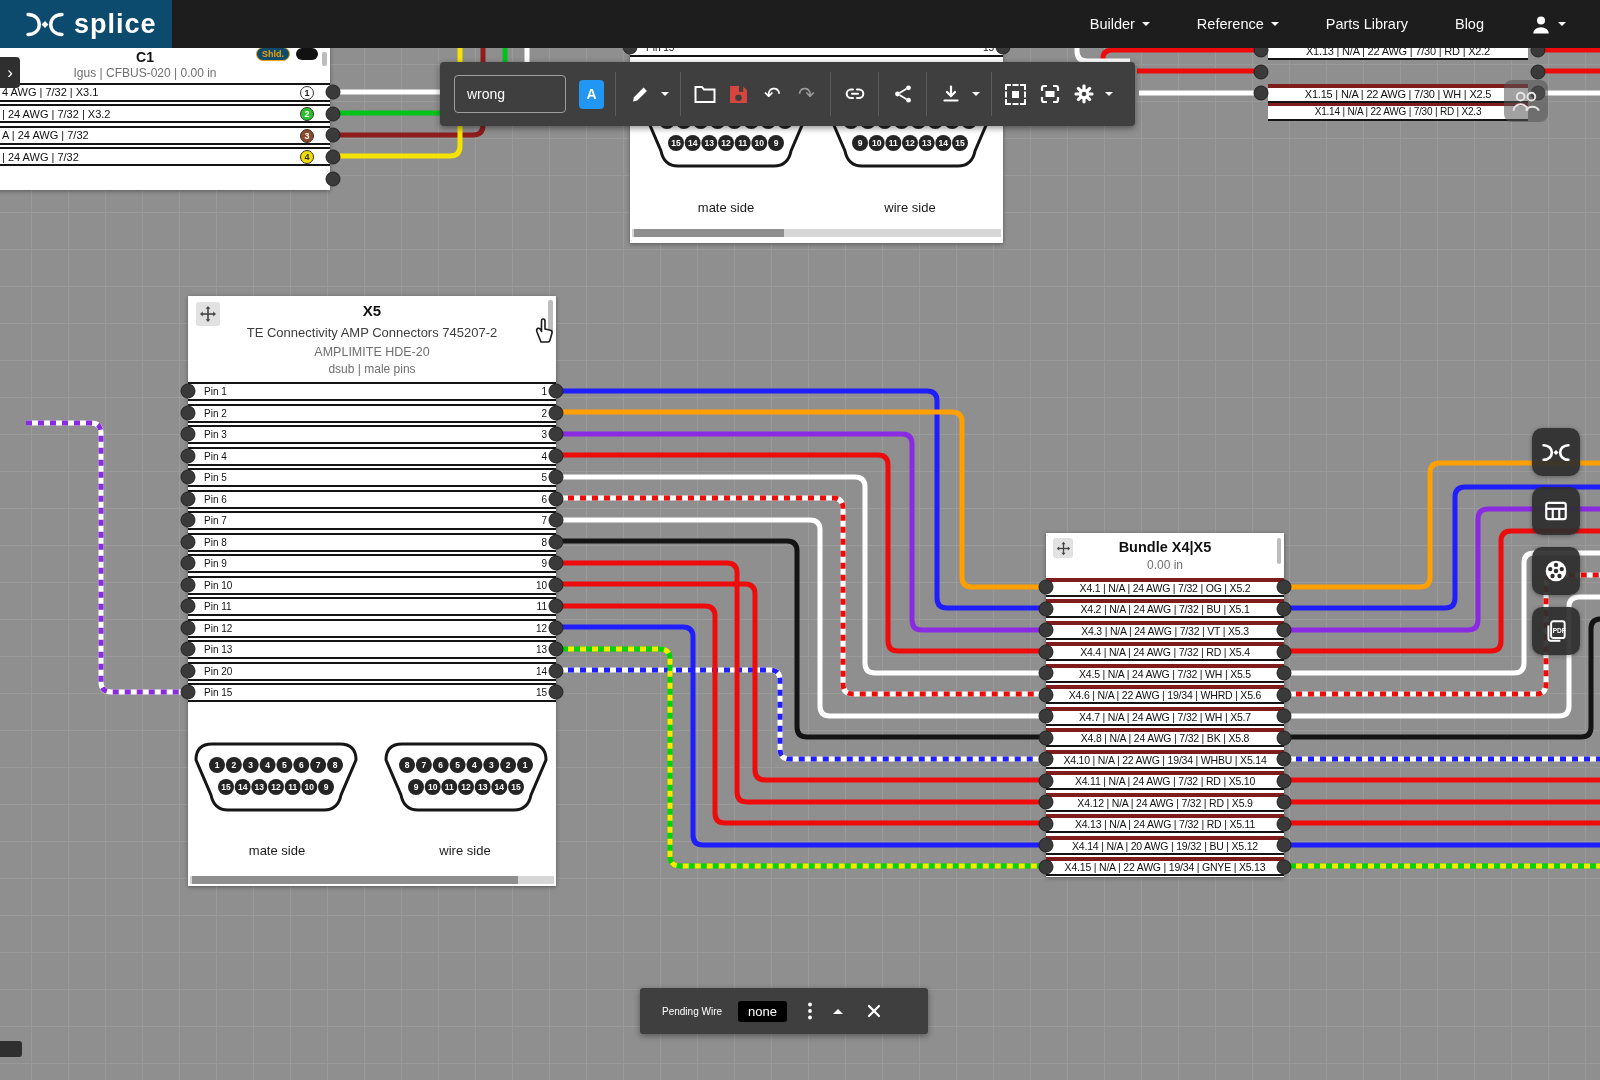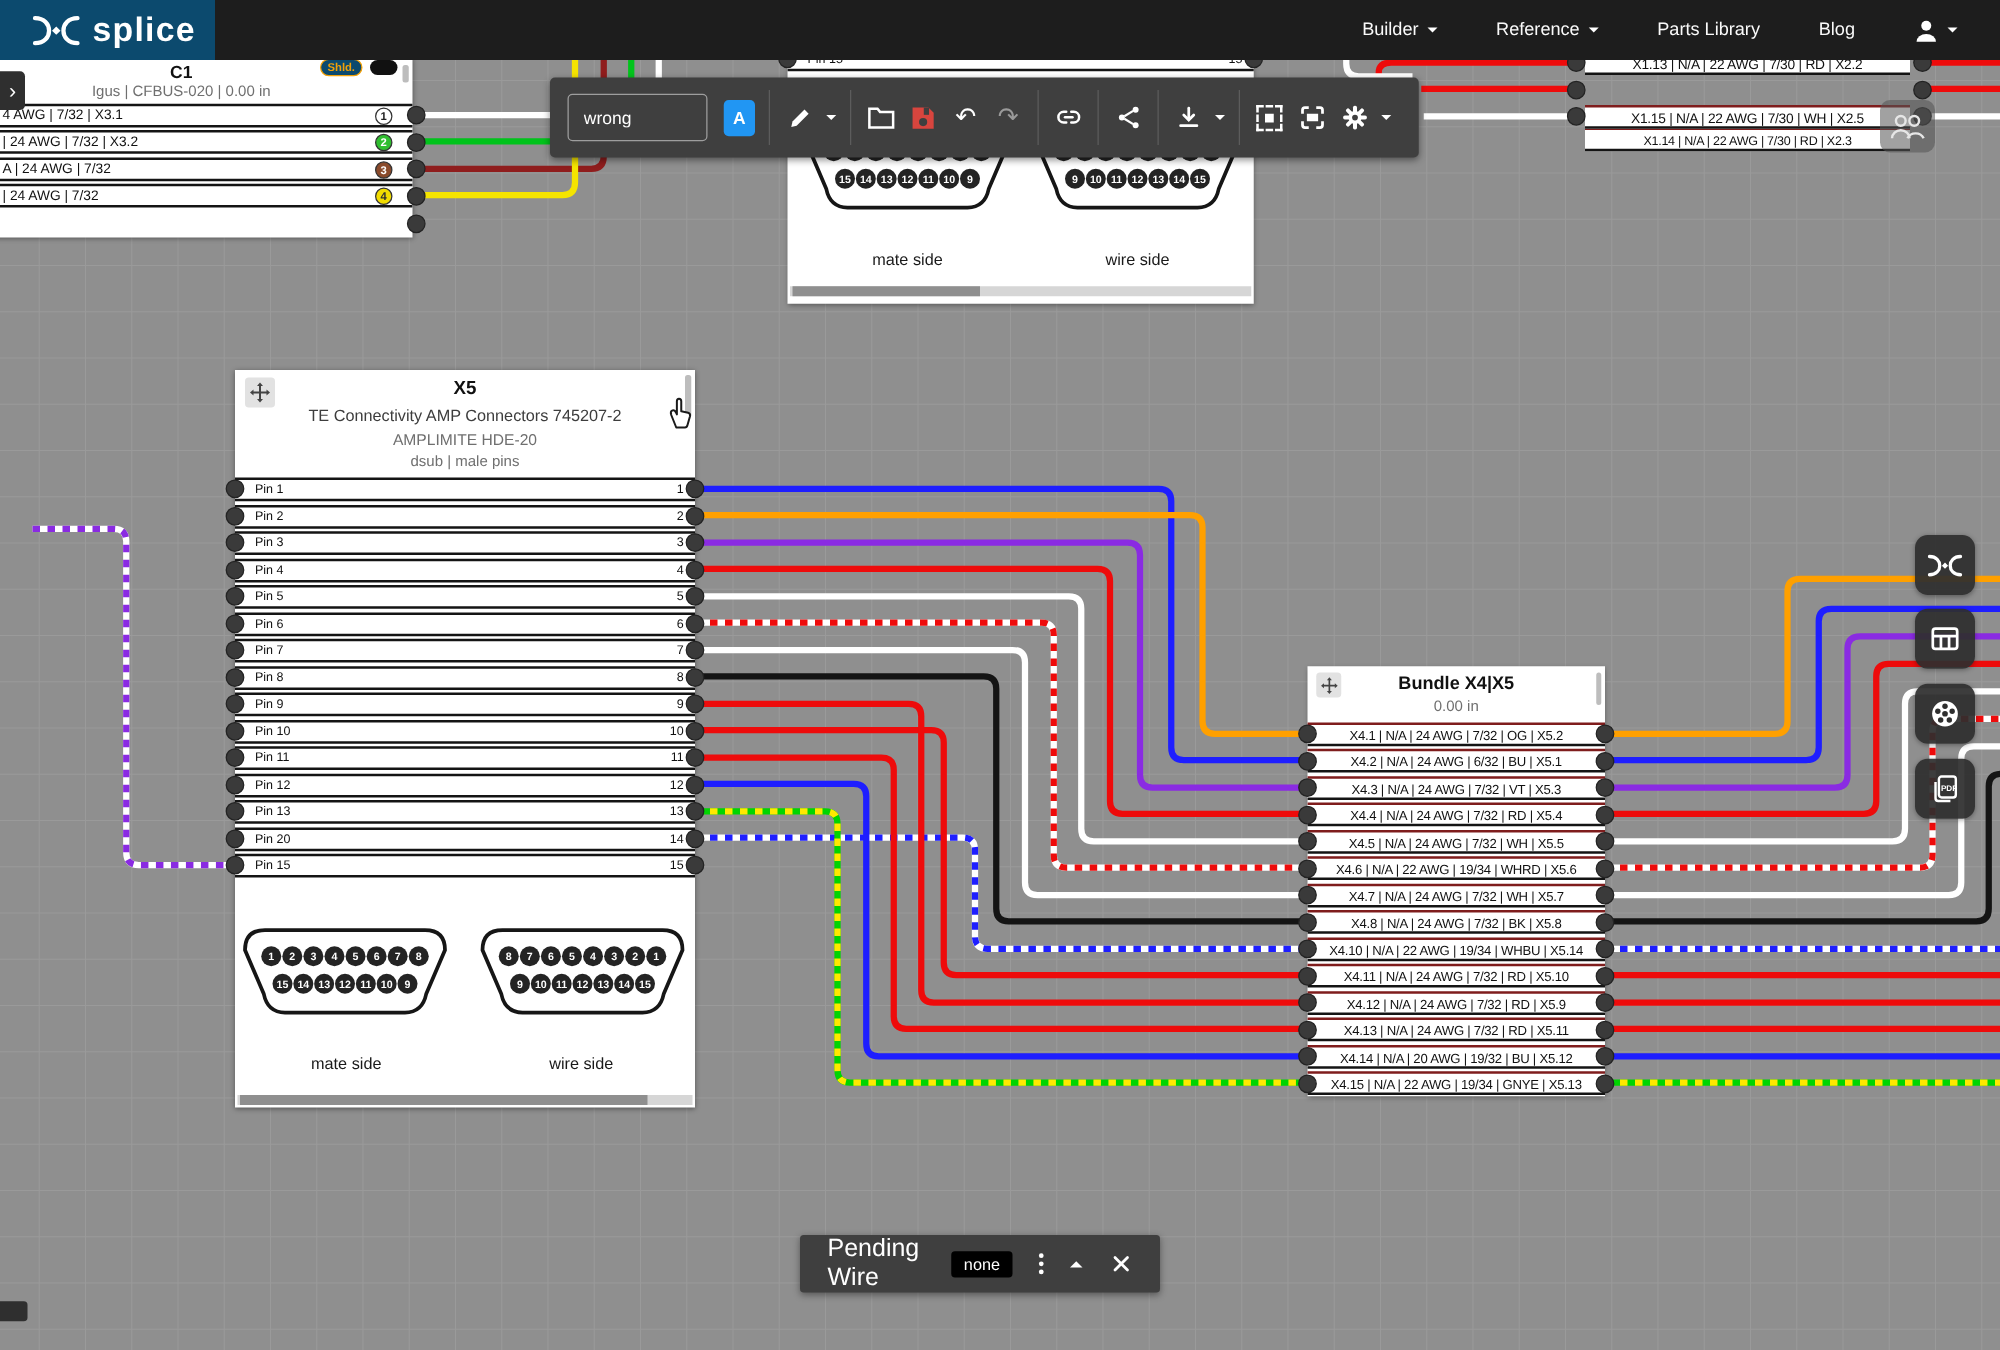--- a/index.html
+++ b/index.html
@@ -8,22 +8,22 @@
     background-color:#8F8F8F;
     background-image:linear-gradient(#9A9A9A 1px,transparent 1px),linear-gradient(90deg,#9A9A9A 1px,transparent 1px);
     background-size:37px 37px;background-position:-6px -10px;}
   #wire-layer{position:absolute;left:0;top:0;z-index:1}
   .card{position:absolute;background:#fff;box-shadow:0 1px 4px rgba(0,0,0,.4);z-index:2}
   .node{position:absolute;width:15px;height:15px;background:#3A3A3A;border:1.5px solid #232323;border-radius:50%;
     transform:translate(-50%,-50%);box-sizing:border-box;z-index:3}
   .prow{position:absolute;left:0;right:0;height:19px;background:#fff;border-top:2px solid #141414;border-bottom:2px solid #141414;
     box-sizing:border-box;display:flex;align-items:center;justify-content:space-between;font-size:10px;color:#111}
   .prow .pl{padding-left:16px}.prow .pr{padding-right:9px}
-  .brow{position:absolute;left:0;right:0;height:19px;background:#fff;border-top:2px solid #7f1d1d;border-bottom:2px solid #141414;
-    box-sizing:border-box;display:flex;align-items:flex-end;justify-content:center;font-size:10.5px;letter-spacing:-.2px;color:#111;white-space:nowrap}
+  .brow{position:absolute;left:0;right:0;height:19px;background:#fff;border-top:4px solid #7f1d1d;border-bottom:2px solid #141414;
+    box-sizing:border-box;display:flex;align-items:flex-start;justify-content:center;font-size:10.5px;letter-spacing:-.2px;color:#111;white-space:nowrap}
   .cardtitle{position:absolute;left:0;right:0;text-align:center;font-weight:bold;color:#111}
   .cardsub{position:absolute;left:0;right:0;text-align:center;color:#6f6f6f}
   .movebox{position:absolute;left:8px;top:6px;width:24px;height:24px;background:#E2E2E2;border-radius:3px;
     display:flex;align-items:center;justify-content:center;z-index:4}
   .vthumb{position:absolute;background:#BDBDBD;border-radius:2px;z-index:4}
   .dlabel{position:absolute;width:110px;text-align:center;font-size:13px;color:#1a1a1a}
   #navbar{position:absolute;left:0;top:0;width:1600px;height:48px;background:#1D1D1D;z-index:7;display:flex;align-items:center}
   #navbar .logoarea{width:172px;height:48px;background:#0c4a6e;display:flex;align-items:center;padding-left:26px;box-sizing:border-box}
   #navbar .brand{color:#fff;font-size:27px;font-weight:600;letter-spacing:1px;margin-left:10px}
   #navbar .navmenu{margin-left:auto;display:flex;align-items:center;gap:47px;padding-right:34px;color:#FAFAFA;font-size:14.5px}
@@ -39,21 +39,21 @@
   .tdiv{width:1px;height:44px;background:#5C5C5C;margin:0 2px}
   .glyph{color:#fff;font-size:20px;line-height:1}
   .dashsq{width:17px;height:17px;border:2px dashed #fff;display:flex;align-items:center;justify-content:center}
   .dashsq i{width:7px;height:7px;background:#fff}
   .fab{position:absolute;width:48px;height:48px;background:rgba(46,46,46,.93);border-radius:10px;z-index:5;
     display:flex;align-items:center;justify-content:center;box-shadow:0 1px 4px rgba(0,0,0,.35)}
   #people-btn{position:absolute;left:1504px;top:80px;width:44px;height:42px;background:rgba(84,84,84,.55);
     border-radius:8px;z-index:5;display:flex;align-items:center;justify-content:center}
   #pending{position:absolute;left:640px;top:988px;width:288px;height:46px;background:#3F3F3F;border-radius:3px;z-index:6;
     display:flex;align-items:center;gap:16px;padding:0 22px;box-sizing:border-box;box-shadow:0 2px 6px rgba(0,0,0,.4)}
-  #pending .plabel{color:#fff;font-size:20px}
+  #pending .plabel{color:#fff;font-size:10px}
   #pending .pill{background:#000;color:#fff;font-size:13px;border-radius:3px;padding:3px 10px}
   .caretup{width:0;height:0;border:5px solid transparent;border-bottom-color:#fff;margin-bottom:4px}
   #side-tab{position:absolute;left:0;top:57px;width:20px;height:31px;background:#2F2F2F;border-radius:0 4px 4px 0;z-index:4;
     color:#fff;font-size:17px;display:flex;align-items:center;justify-content:center}
   #bottom-tab{position:absolute;left:0;top:1041px;width:22px;height:16px;background:#2F2F2F;border-radius:0 3px 3px 0;z-index:4}
   .badge{width:14px;height:14px;border-radius:50%;font-size:9px;font-weight:bold;display:flex;align-items:center;
     justify-content:center;border:1.2px solid #333;box-sizing:border-box;position:absolute;right:16px;top:1px}
   .shield{position:absolute;left:256px;top:47px;border:1.5px solid #F2A007;color:#F2A007;font-size:9px;font-weight:bold;
     border-radius:7px;padding:0 5px;line-height:12px;background:#0c4a6e;z-index:4}
   .blackpill{position:absolute;left:296px;top:48px;width:22px;height:12px;background:#111;border-radius:6px;z-index:4}
@@ -458,21 +458,21 @@
     </svg>
   </div>
   <div class="vthumb" style="right:3px;top:5px;width:4px;height:26px"></div>
   <div class="cardtitle" style="top:6px;font-size:14.5px">Bundle X4|X5</div>
   <div class="cardsub" style="top:25px;font-size:12px">0.00 in</div>
   <div id="bundle-rows">
       <div class="brow" style="top: 44.5px;">
         <span>X4.1 | N/A | 24 AWG | 7/32 | OG | X5.2</span>
       </div>
       <div class="brow" style="top: 66px;">
-        <span>X4.2 | N/A | 24 AWG | 6/32 | BU | X5.1</span>
+        <span>X4.2 | N/A | 24 AWG | 7/32 | BU | X5.1</span>
       </div>
       <div class="brow" style="top: 87.5px;">
         <span>X4.3 | N/A | 24 AWG | 7/32 | VT | X5.3</span>
       </div>
       <div class="brow" style="top: 109px;">
         <span>X4.4 | N/A | 24 AWG | 7/32 | RD | X5.4</span>
       </div>
       <div class="brow" style="top: 130.5px;">
         <span>X4.5 | N/A | 24 AWG | 7/32 | WH | X5.5</span>
       </div>

